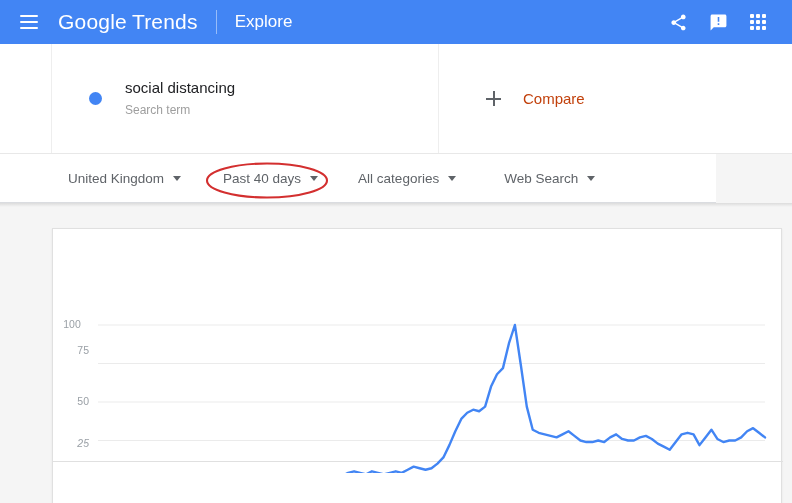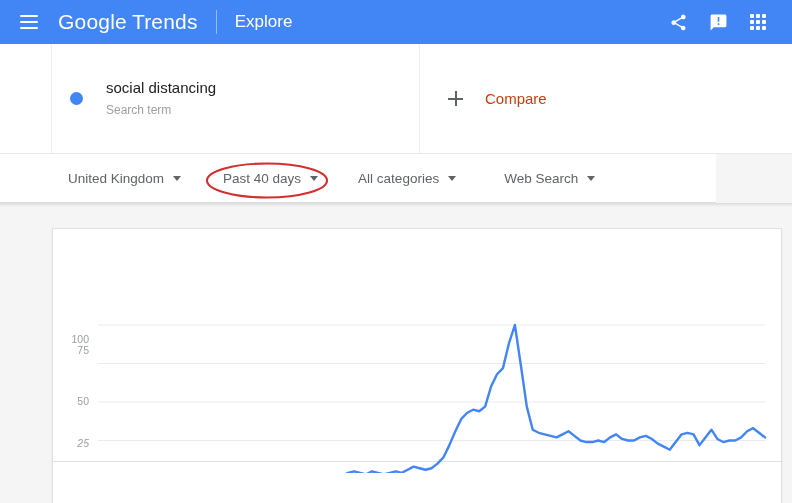--- a/index.html
+++ b/index.html
@@ -39,20 +39,21 @@
   .appbar-right svg { display: block; }
   .grid-icon { display: grid; grid-template-columns: repeat(3, 4px); grid-template-rows: repeat(3, 4px); gap: 2px; }
   .grid-icon i { display: block; width: 4px; height: 4px; background: #fff; border-radius: 1px; }
 
   
   .termrow {
     position: absolute; left: 0; top: 44px; width: 792px; height: 110px;
     background: #fff;
     border-bottom: 1px solid #e8e8e8;
     display: flex;
+    gap: 19px;
   }
   .termrow .spacer-l { width: 52px; flex: 0 0 52px; border-right: 1px solid #eeeeee; }
   .term-cell {
     flex: 0 0 368px; width: 368px;
     border-right: 1px solid #eeeeee;
     display: flex; align-items: center; padding-left: 18px;
   }
   .term-dot { width: 13px; height: 13px; border-radius: 50%; background: #4285f4; flex: 0 0 13px; margin-right: 23px; }
   .term-main { line-height: 1.25; }
   .term-name { font-size: 15px; color: #202124; }
@@ -214,21 +215,21 @@
           <line x1="45" x2="712" y1="173" y2="173" stroke="#ebebeb" stroke-width="1"></line>
           <line x1="45" x2="712" y1="134.5" y2="134.5" stroke="#ebebeb" stroke-width="1"></line>
           <line x1="45" x2="712" y1="96" y2="96" stroke="#ebebeb" stroke-width="1"></line>
           <line x1="0" x2="730" y1="232.5" y2="232.5" stroke="#e0e0e0" stroke-width="1"></line>
           <polyline points="45.00,248.46 50.96,248.46 56.91,250.00 62.87,248.46 68.82,248.46 74.78,250.00 80.73,248.46 86.69,248.46 92.64,248.46 98.60,248.46 104.55,250.00 110.51,248.46 116.46,248.46 122.42,250.00 128.38,248.46 134.33,248.46 140.29,248.46 146.24,250.00 152.20,248.46 158.15,248.46 164.11,248.46 170.06,248.46 176.02,250.00 181.97,248.46 187.93,248.46 193.88,248.46 199.84,248.46 205.79,248.46 211.75,248.46 217.71,248.46 223.66,248.46 229.62,246.92 235.57,246.92 241.53,248.46 247.48,246.92 253.44,248.46 259.39,246.92 265.35,246.92 271.30,245.38 277.26,246.92 283.21,245.38 289.17,246.92 295.13,243.84 301.08,242.30 307.04,243.84 312.99,245.38 318.95,242.30 324.90,243.84 330.86,245.38 336.81,243.84 342.77,242.30 348.72,243.84 354.68,240.76 360.63,237.68 366.59,239.22 372.54,240.76 378.50,239.22 384.46,234.60 390.41,228.44 396.37,216.12 402.32,202.26 408.28,189.94 414.23,183.78 420.19,180.70 426.14,182.24 432.10,177.62 438.05,157.60 444.01,145.28 449.96,139.12 455.92,114.48 461.88,96.00 467.83,136.04 473.79,177.62 479.74,200.72 485.70,203.80 491.65,205.34 497.61,206.88 503.56,208.42 509.52,205.34 515.47,202.26 521.43,206.88 527.38,211.50 533.34,213.04 539.29,213.04 545.25,211.50 551.21,213.04 557.16,208.42 563.12,205.34 569.07,209.96 575.03,211.50 580.98,211.50 586.94,208.42 592.89,206.88 598.85,209.96 604.80,214.58 610.76,217.66 616.71,220.74 622.67,213.04 628.63,205.34 634.58,203.80 640.54,205.34 646.49,216.12 652.45,208.42 658.40,200.72 664.36,209.96 670.31,213.04 676.27,211.50 682.22,211.50 688.18,208.42 694.13,202.26 700.09,199.18 706.04,203.80 712.00,208.42" fill="none" stroke="#4285f4" stroke-width="2.4" stroke-linejoin="round" stroke-linecap="round"></polyline>
         </svg>
       <div id="ylabels">
           <div class="ylab" style="left: 2px; top: 208px; font-style: italic;">25</div>
           <div class="ylab" style="left: 2px; top: 166px;">50</div>
           <div class="ylab" style="left: 2px; top: 115px; text-align: right;">75</div>
-          <div class="ylab" style="left: 2px; top: 104px;">100</div>
+          <div class="ylab" style="left: 2px; top: 89px; text-align: center;">100</div>
         </div>
       <div id="xlabels"></div>
     </div>
   </div>
 
   <div class="annot">
     <svg width="130" height="42" viewBox="0 0 130 42">
       <ellipse cx="64" cy="20.5" rx="60" ry="17" fill="none" stroke="#d32f2f" stroke-width="2.1"></ellipse>
     </svg>
   </div>

